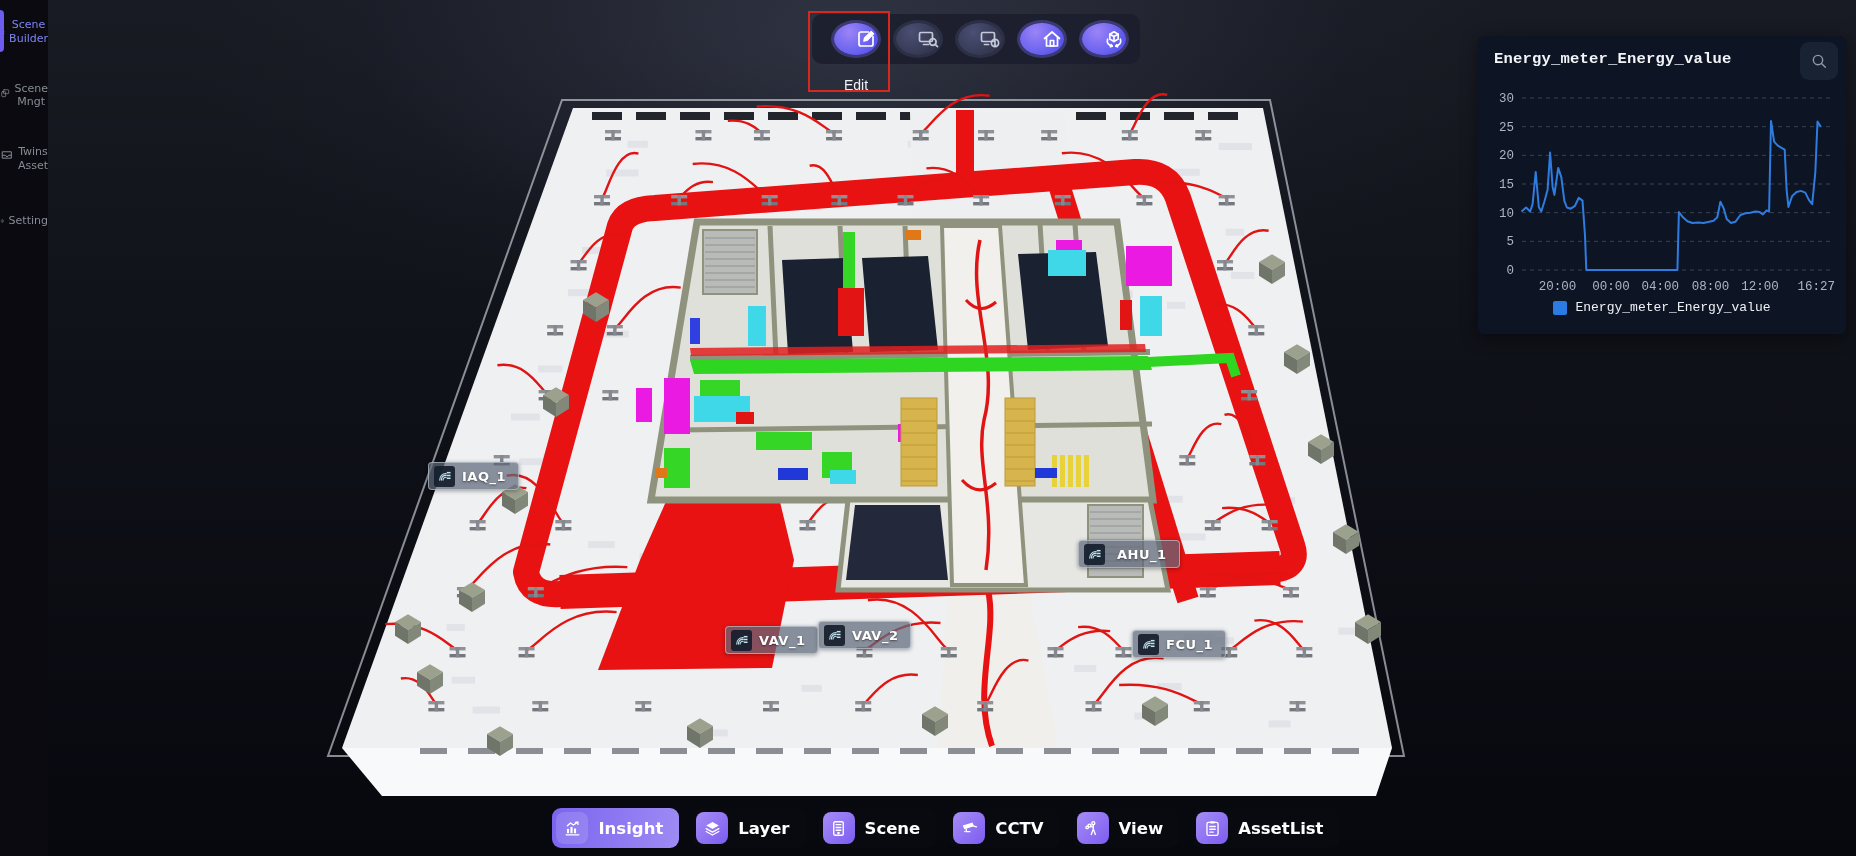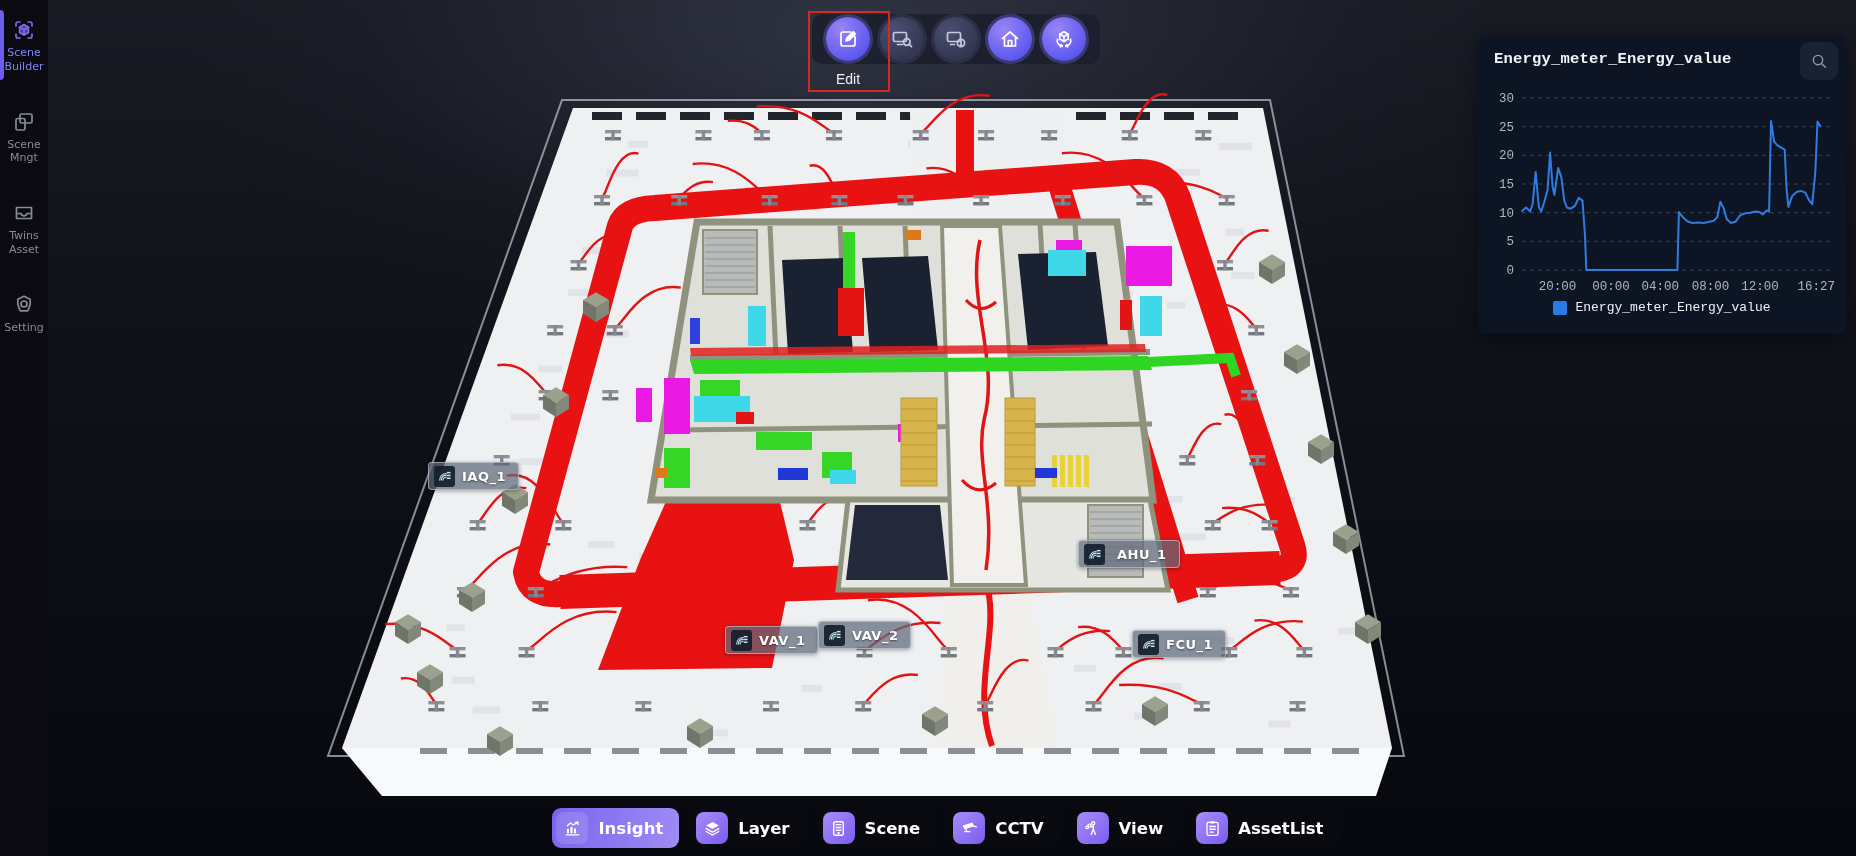--- a/index.html
+++ b/index.html
@@ -8,37 +8,37 @@
     font-family:"DejaVu Sans","Liberation Sans",sans-serif;
     background:
       radial-gradient(ellipse 900px 420px at 46% 4%, rgba(86,92,116,.38), rgba(40,44,60,.12) 55%, rgba(0,0,0,0) 75%),
       linear-gradient(180deg,#191b24 0%,#101219 40%,#07080e 100%);
     color:#e8eaf0;
   }
   #scene-svg{position:absolute;inset:0;width:1856px;height:856px;cursor:grab;}
   
   #sidebar{position:absolute;left:0;top:0;width:48px;height:856px;background:#0a0a10;z-index:30;
     display:flex;flex-direction:column;align-items:center;}
-  .side-item{position:relative;width:48px;padding:12px 0 10px;display:flex;flex-direction:column;align-items:center;
+  .side-item{position:relative;width:48px;padding:12px 0 10px;display:flex;align-items:center;
     gap:4px;color:#878b95;cursor:pointer;margin-top:14px;}
   .side-item:first-child{margin-top:6px;}
   .side-item .s-ic{width:24px;height:24px;}
   .side-item .s-lb{font-size:11px;line-height:1.25;text-align:center;width:46px;word-wrap:break-word;}
   .side-item.active{color:#7d86f4;}
   .side-item.active::before{content:"";position:absolute;left:0;top:4px;bottom:4px;width:4px;
     background:#6c5cf0;border-radius:0 4px 4px 0;}
   .side-item.active .s-ic{color:#7e6cf2;}
   
   #top-toolbar{position:absolute;left:812px;top:14px;height:50px;z-index:25;
     background:rgba(27,30,44,.88);border-radius:10px;display:flex;align-items:center;
     gap:10px;padding:0 14px;}
-  .tt-btn{position:relative;width:44px;height:44px;border-radius:50%;border:none;cursor:pointer;
-    display:flex;align-items:center;justify-content:center;padding:0;
+  .tt-btn{position:relative;width:44px;height:32px;border-radius:50%;border:none;cursor:pointer;
+    display:flex;align-items:center;justify-content:flex-end;padding:0;
     background:radial-gradient(circle at 35% 30%, #4a4f74, #33374f 70%);
-    box-shadow:0 0 0 3px rgba(90,95,140,.25);color:#c6c9da;}
+    box-shadow:0 0 0 3px rgba(90,95,140,.25);color:#c6c9da;margin-left:8px;}
   .tt-btn.bright{background:radial-gradient(circle at 35% 28%, #9b84f6, #5a57ee 75%);
     box-shadow:0 0 0 3px rgba(120,105,240,.35);color:#ffffff;}
   .tt-btn svg{width:24px;height:24px;}
   .tt-label{position:absolute;top:54px;left:50%;transform:translateX(-50%);
     font-size:14px;color:#f0f1f5;white-space:nowrap;}
   #edit-highlight{position:absolute;left:808px;top:11px;width:78px;height:77px;
     border:2px solid #d5281e;z-index:26;pointer-events:none;}
   
   #chart-panel{position:absolute;left:1478px;top:36px;width:368px;height:298px;z-index:25;
     background:#0d1423;border-radius:6px;box-shadow:0 4px 18px rgba(0,0,0,.45);font-family:Liberation Mono, monospace;}

